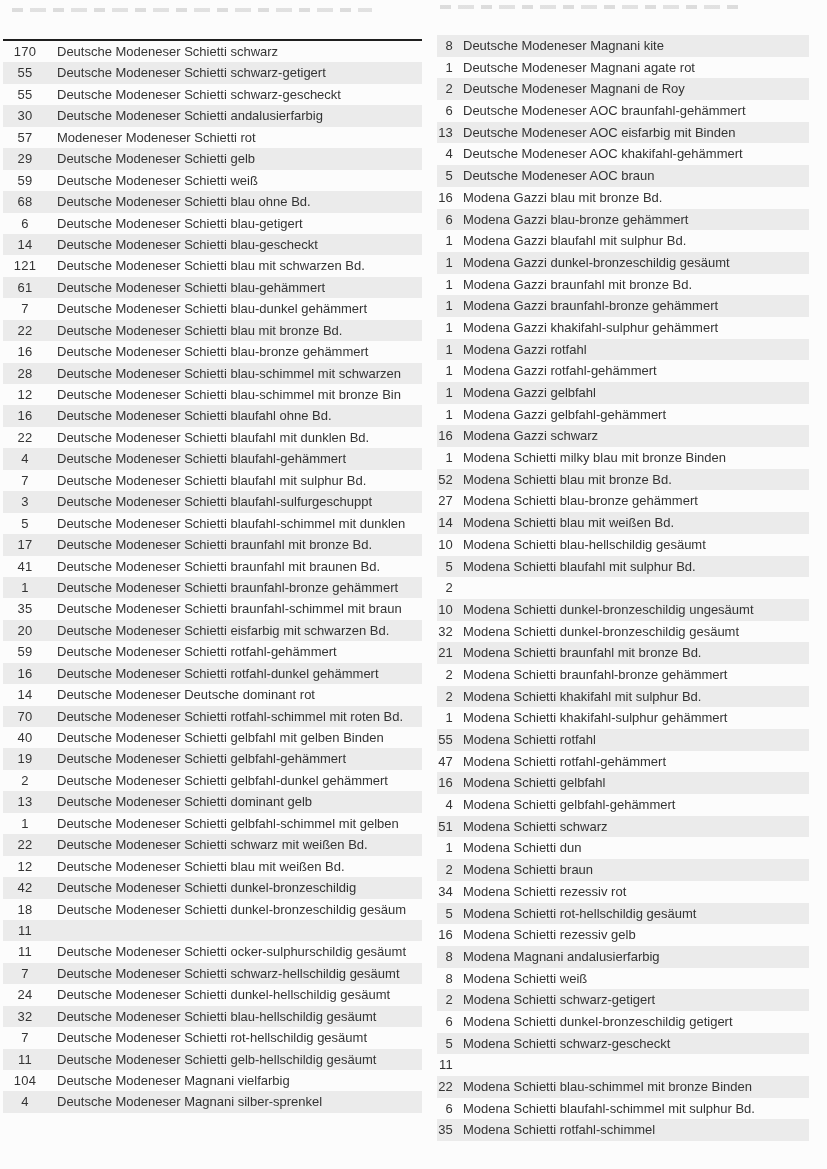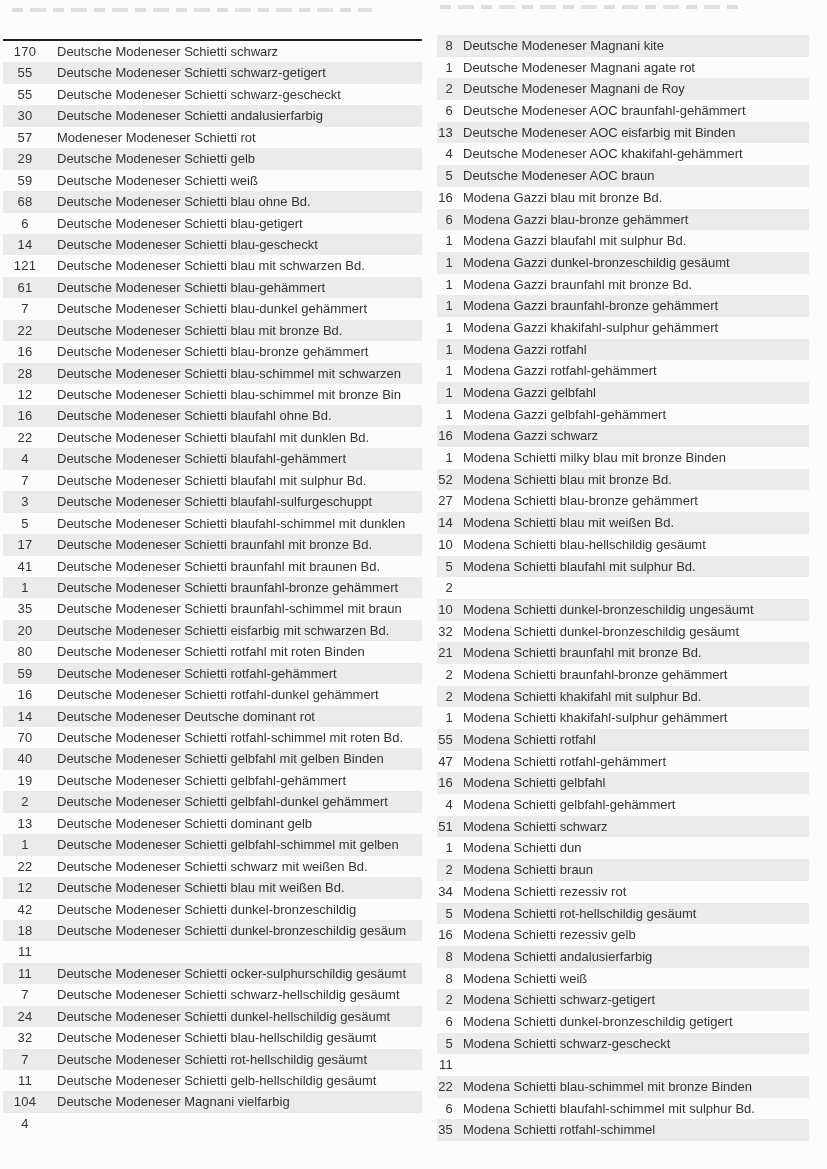--- a/index.html
+++ b/index.html
@@ -167,24 +167,20 @@
     </div>
     <div class="row">
       <span class="num">35</span>
       <span class="lbl">Deutsche Modeneser Schietti braunfahl-schimmel mit braun</span>
     </div>
     <div class="row">
       <span class="num">20</span>
       <span class="lbl">Deutsche Modeneser Schietti eisfarbig mit schwarzen Bd.</span>
     </div>
     <div class="row">
-      <span class="num">80</span>
-      <span class="lbl">Deutsche Modeneser Schietti rotfahl mit roten Binden</span>
-    </div>
-    <div class="row">
       <span class="num">59</span>
       <span class="lbl">Deutsche Modeneser Schietti rotfahl-gehämmert</span>
     </div>
     <div class="row">
       <span class="num">16</span>
       <span class="lbl">Deutsche Modeneser Schietti rotfahl-dunkel gehämmert</span>
     </div>
     <div class="row">
       <span class="num">14</span>
       <span class="lbl">Deutsche Modeneser Deutsche dominant rot</span>
@@ -255,20 +251,21 @@
     <div class="row">
       <span class="num">11</span>
       <span class="lbl">Deutsche Modeneser Schietti gelb-hellschildig gesäumt</span>
     </div>
     <div class="row">
       <span class="num">104</span>
       <span class="lbl">Deutsche Modeneser Magnani vielfarbig</span>
     </div>
     <div class="row">
       <span class="num">4</span>
+      <span class="lbl">Deutsche Modeneser Magnani silber-sprenkel</span>
     </div>
   </div>
 
 <div class="col col-right">
     <div class="row">
       <span class="num">8</span>
       <span class="lbl">Deutsche Modeneser Magnani kite</span>
     </div>
     <div class="row">
       <span class="num">1</span>
@@ -428,21 +425,21 @@
     <div class="row">
       <span class="num">5</span>
       <span class="lbl">Modena Schietti rot-hellschildig gesäumt</span>
     </div>
     <div class="row">
       <span class="num">16</span>
       <span class="lbl">Modena Schietti rezessiv gelb</span>
     </div>
     <div class="row">
       <span class="num">8</span>
-      <span class="lbl">Modena Schietti andalusierfarbig</span>
+      <span class="lbl">Modena Magnani andalusierfarbig</span>
     </div>
     <div class="row">
       <span class="num">8</span>
       <span class="lbl">Modena Schietti weiß</span>
     </div>
     <div class="row">
       <span class="num">2</span>
       <span class="lbl">Modena Schietti schwarz-getigert</span>
     </div>
     <div class="row">

